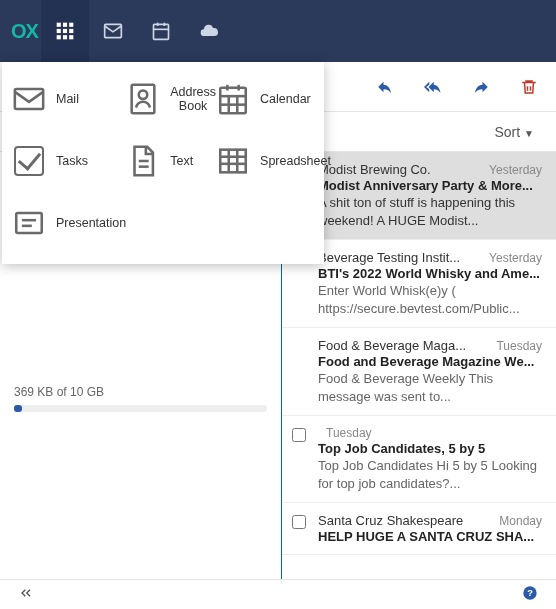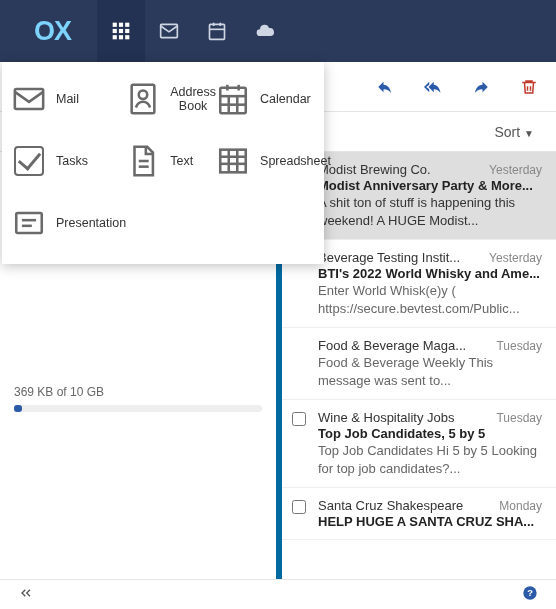--- a/index.html
+++ b/index.html
@@ -1,34 +1,34 @@
 <!DOCTYPE html>
 <html><head>
 <meta charset="utf-8">
 <style>
   * { box-sizing: border-box; margin: 0; padding: 0; }
   body { font-family: -apple-system, BlinkMacSystemFont, "Segoe UI", Arial, sans-serif; font-size: 13px; color: #333; background: #fff; width: 556px; height: 609px; overflow: hidden; position: relative; }
 
   .topbar { background: #2b3a5b; height: 62px; display: flex; align-items: center; padding: 0 8px; }
-  .logo { color: #7dd3fc; font-weight: 800; font-size: 27px; letter-spacing: -1px; margin: 0 26px; }
+  .logo { color: #14b8a6; font-weight: 800; font-size: 20px; letter-spacing: -1px; margin: 0 3px; }
   .topbar-icon { width: 48px; height: 62px; display: flex; align-items: center; justify-content: center; color: #cfd6e3; }
   .topbar-icon.active { background: #233152; color: #fff; }
   .topbar-icon svg { width: 20px; height: 20px; }
 
   .toolbar { height: 50px; border-bottom: 1px solid #e5e5e5; display: flex; align-items: center; padding: 0 18px; justify-content: flex-end; gap: 30px; }
   .toolbar .left { flex: 1; color: #555; }
   .toolbar-icon { color: #2b5ba8; width: 18px; height: 18px; }
   .toolbar-icon svg { width: 18px; height: 18px; }
   .toolbar-icon.delete { color: #c0392b; }
 
   .sortbar { height: 40px; border-bottom: 1px solid #e5e5e5; display: flex; align-items: center; justify-content: flex-end; padding: 0 22px; color: #555; font-size: 14px; }
   .sortbar .caret { margin-left: 4px; font-size: 10px; }
 
   .main { display: flex; height: 457px; }
-  .sidebar { width: 282px; border-right: 6px solid #0369a1; padding: 8px 14px; position: relative; }
+  .sidebar { width: 282px; border-right: 1px solid #0369a1; padding: 8px 14px; position: relative; }
   .quota-text { color: #666; font-size: 12px; margin-top: 225px; }
   .quota-bar { margin-top: 6px; height: 7px; background: #eee; border-radius: 3px; position: relative; }
   .quota-fill { height: 7px; background: #2b5ba8; border-radius: 3px; width: 8px; }
 
   .messages { flex: 1; overflow: hidden; }
   .msg { padding: 10px 14px 10px 10px; border-bottom: 1px solid #eee; display: flex; gap: 10px; }
   .msg.selected { background: #dedede; }
   .msg .cb { width: 16px; padding-top: 2px; }
   .msg .body { flex: 1; }
   .msg .row1 { display: flex; justify-content: space-between; align-items: baseline; }
@@ -159,28 +159,28 @@
           <div class="prev">Enter World Whisk(e)y ( https://secure.bevtest.com/Public...</div>
         </div>
       </div>
       <div class="msg">
         <div class="cb"></div>
         <div class="body">
           <div class="row1">
             <span class="sender">Food &amp; Beverage Maga...</span>
             <span class="date">Tuesday</span>
           </div>
+          <div class="subj">Food and Beverage Magazine We...</div>
           <div class="prev">Food &amp; Beverage Weekly   This message was sent to...</div>
         </div>
       </div>
       <div class="msg">
         <div class="cb"><input type="checkbox" style=""></div>
         <div class="body">
           <div class="row1">
-            <span class="sender">Wine &amp; Hospitality Jobs</span>
             <span class="date">Tuesday</span>
           </div>
           <div class="subj">Top Job Candidates, 5 by 5</div>
           <div class="prev">Top Job Candidates   Hi 5 by 5 Looking for top job candidates?...</div>
         </div>
       </div>
       <div class="msg">
         <div class="cb"><input type="checkbox" style=""></div>
         <div class="body">
           <div class="row1">

